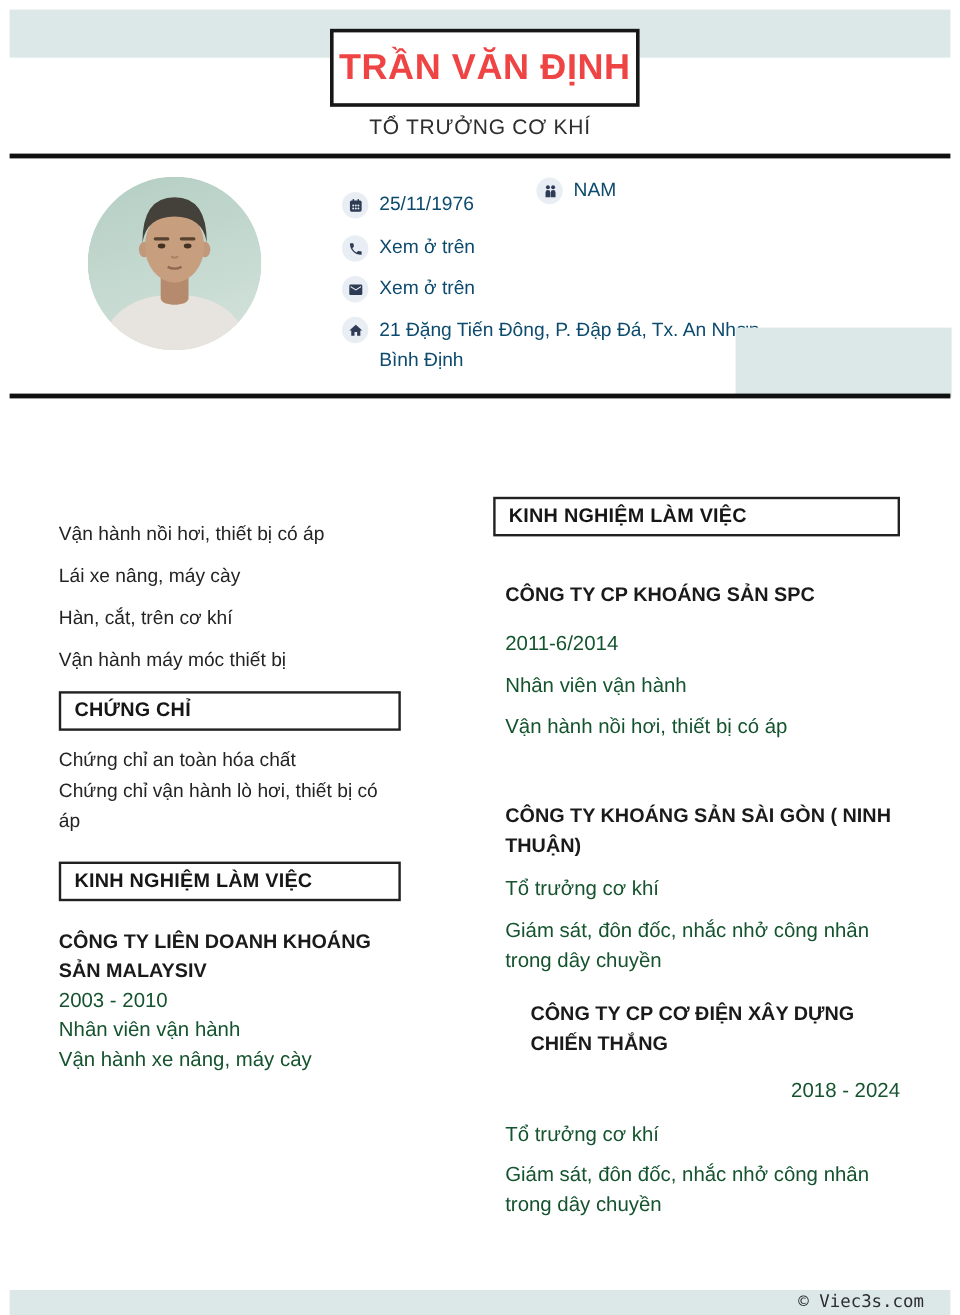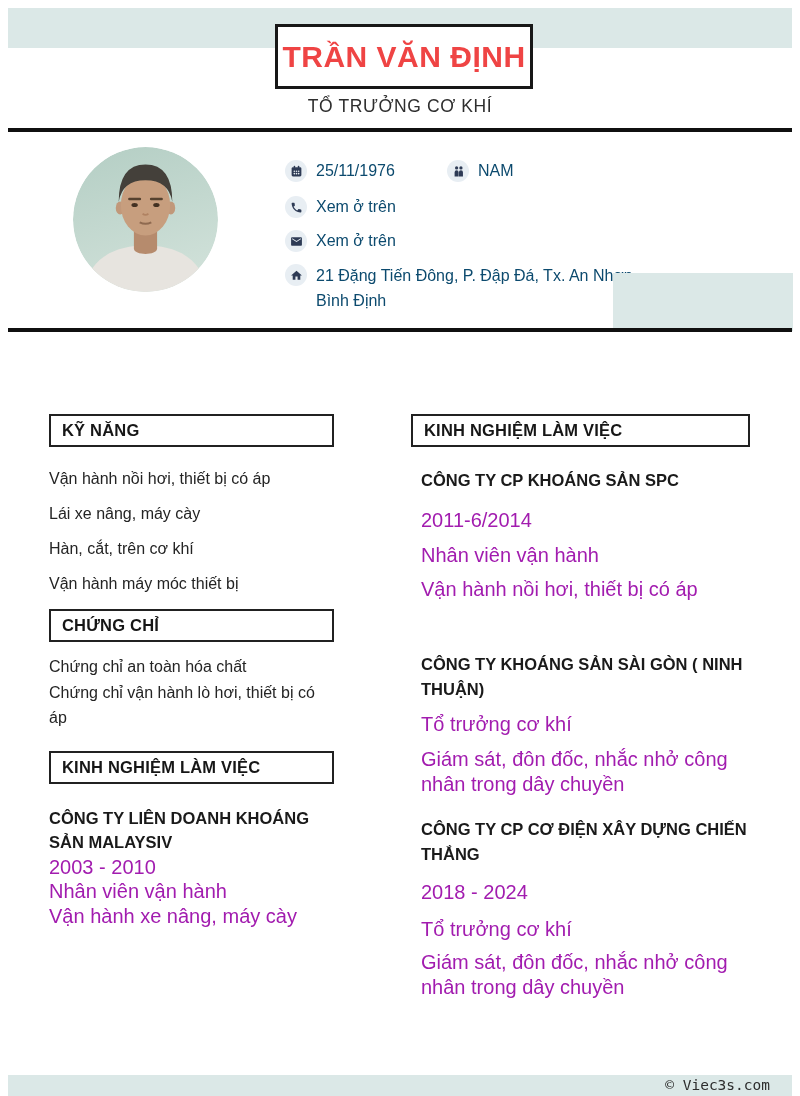--- a/index.html
+++ b/index.html
@@ -39,35 +39,35 @@
         white-space:nowrap;overflow:hidden;}
   ul.plain{list-style:none;margin:0;padding:0;font-size:16px;color:#242424;}
   ul.skills{margin-top:14px;}
   ul.skills li{line-height:35px;}
   ul.certs{margin-top:12px;}
   ul.certs li{line-height:25.5px;}
   .hb-2{margin-top:8px;}
   .hb-3{margin-top:20px;}
   p{margin:0;}
   .company{font-weight:bold;font-size:16.5px;line-height:24.5px;color:#1a1a1a;}
-  .jline{font-size:20px;line-height:24.5px;color:#a21caf;}
+  .jline{font-size:17px;line-height:24.5px;color:#14532d;}
   
   .jobs{padding-left:10px;}
   .jobs .company{line-height:25px;}
   .jobs .jline{line-height:25px;}
-  .j1-company{margin-top:21px;}
+  .j1-company{margin-top:37px;}
   .j1-period{margin-top:15px;}
   .j1-role{margin-top:10px;}
   .j1-detail{margin-top:9px;}
   .j2-company{margin-top:50px;}
   .j2-period{margin-top:12px;}
   .j2-role{margin-top:10px;}
   .j2-detail{margin-top:10px;}
-  .j3-company{margin-top:20px;}
-  .j3-period{margin-top:13px;}
+  .j3-company{margin-top:20px;margin-left:21px;}
+  .j3-period{margin-top:13px;text-align:right;}
   .j3-role{margin-top:12px;}
   .j3-detail{margin-top:8px;}
   
   .lj-company{margin-top:22px;}
 </style>
 </head>
 <body>
 
 <div class="page">
 
@@ -119,21 +119,21 @@
             <circle cx="16" cy="11.5" r="1.5"></circle>
             <circle cx="8" cy="16" r="1.5"></circle>
             <circle cx="12" cy="16" r="1.5"></circle>
             <circle cx="16" cy="16" r="1.5"></circle>
           </g>
         </svg>
     </span>
     <span class="c-text">25/11/1976</span>
   </div>
 
-  <div class="c-row" style="left:447px;top:160px;">
+  <div class="c-row" style="left:447px;top:148px;">
     <span class="c-icon">
       <svg viewBox="0 0 24 24">
           <circle cx="8.5" cy="5.5" r="3"></circle>
           <path d="M4.8,21 v-7.5 a3.7,3.7 0 0 1 7.4,0 V21 Z"></path>
           <circle cx="16.5" cy="5.5" r="3"></circle>
           <path d="M12.8,21 v-7.5 a3.7,3.7 0 0 1 7.4,0 V21 Z"></path>
         </svg>
     </span>
     <span class="c-text">NAM</span>
   </div>
@@ -165,21 +165,20 @@
     <span class="c-text two-line">
       <span>21 Đặng Tiến Đông, P. Đập Đá, Tx. An Nhơn,</span><br>
       <span>Bình Định</span>
     </span>
   </div>
 
   <div class="mid-band"></div>
   <div class="rule rule-2"></div>
 
   <div id="left-col" class="col">
-    <div class="h-box">KỸ NĂNG</div>
     <ul class="plain skills">
       <li>Vận hành nồi hơi, thiết bị có áp</li>
       <li>Lái xe nâng, máy cày</li>
       <li>Hàn, cắt, trên cơ khí</li>
       <li>Vận hành máy móc thiết bị</li>
     </ul>
 
     <div class="h-box hb-2">CHỨNG CHỈ</div>
     <ul class="plain certs">
       <li>Chứng chỉ an toàn hóa chất</li>

